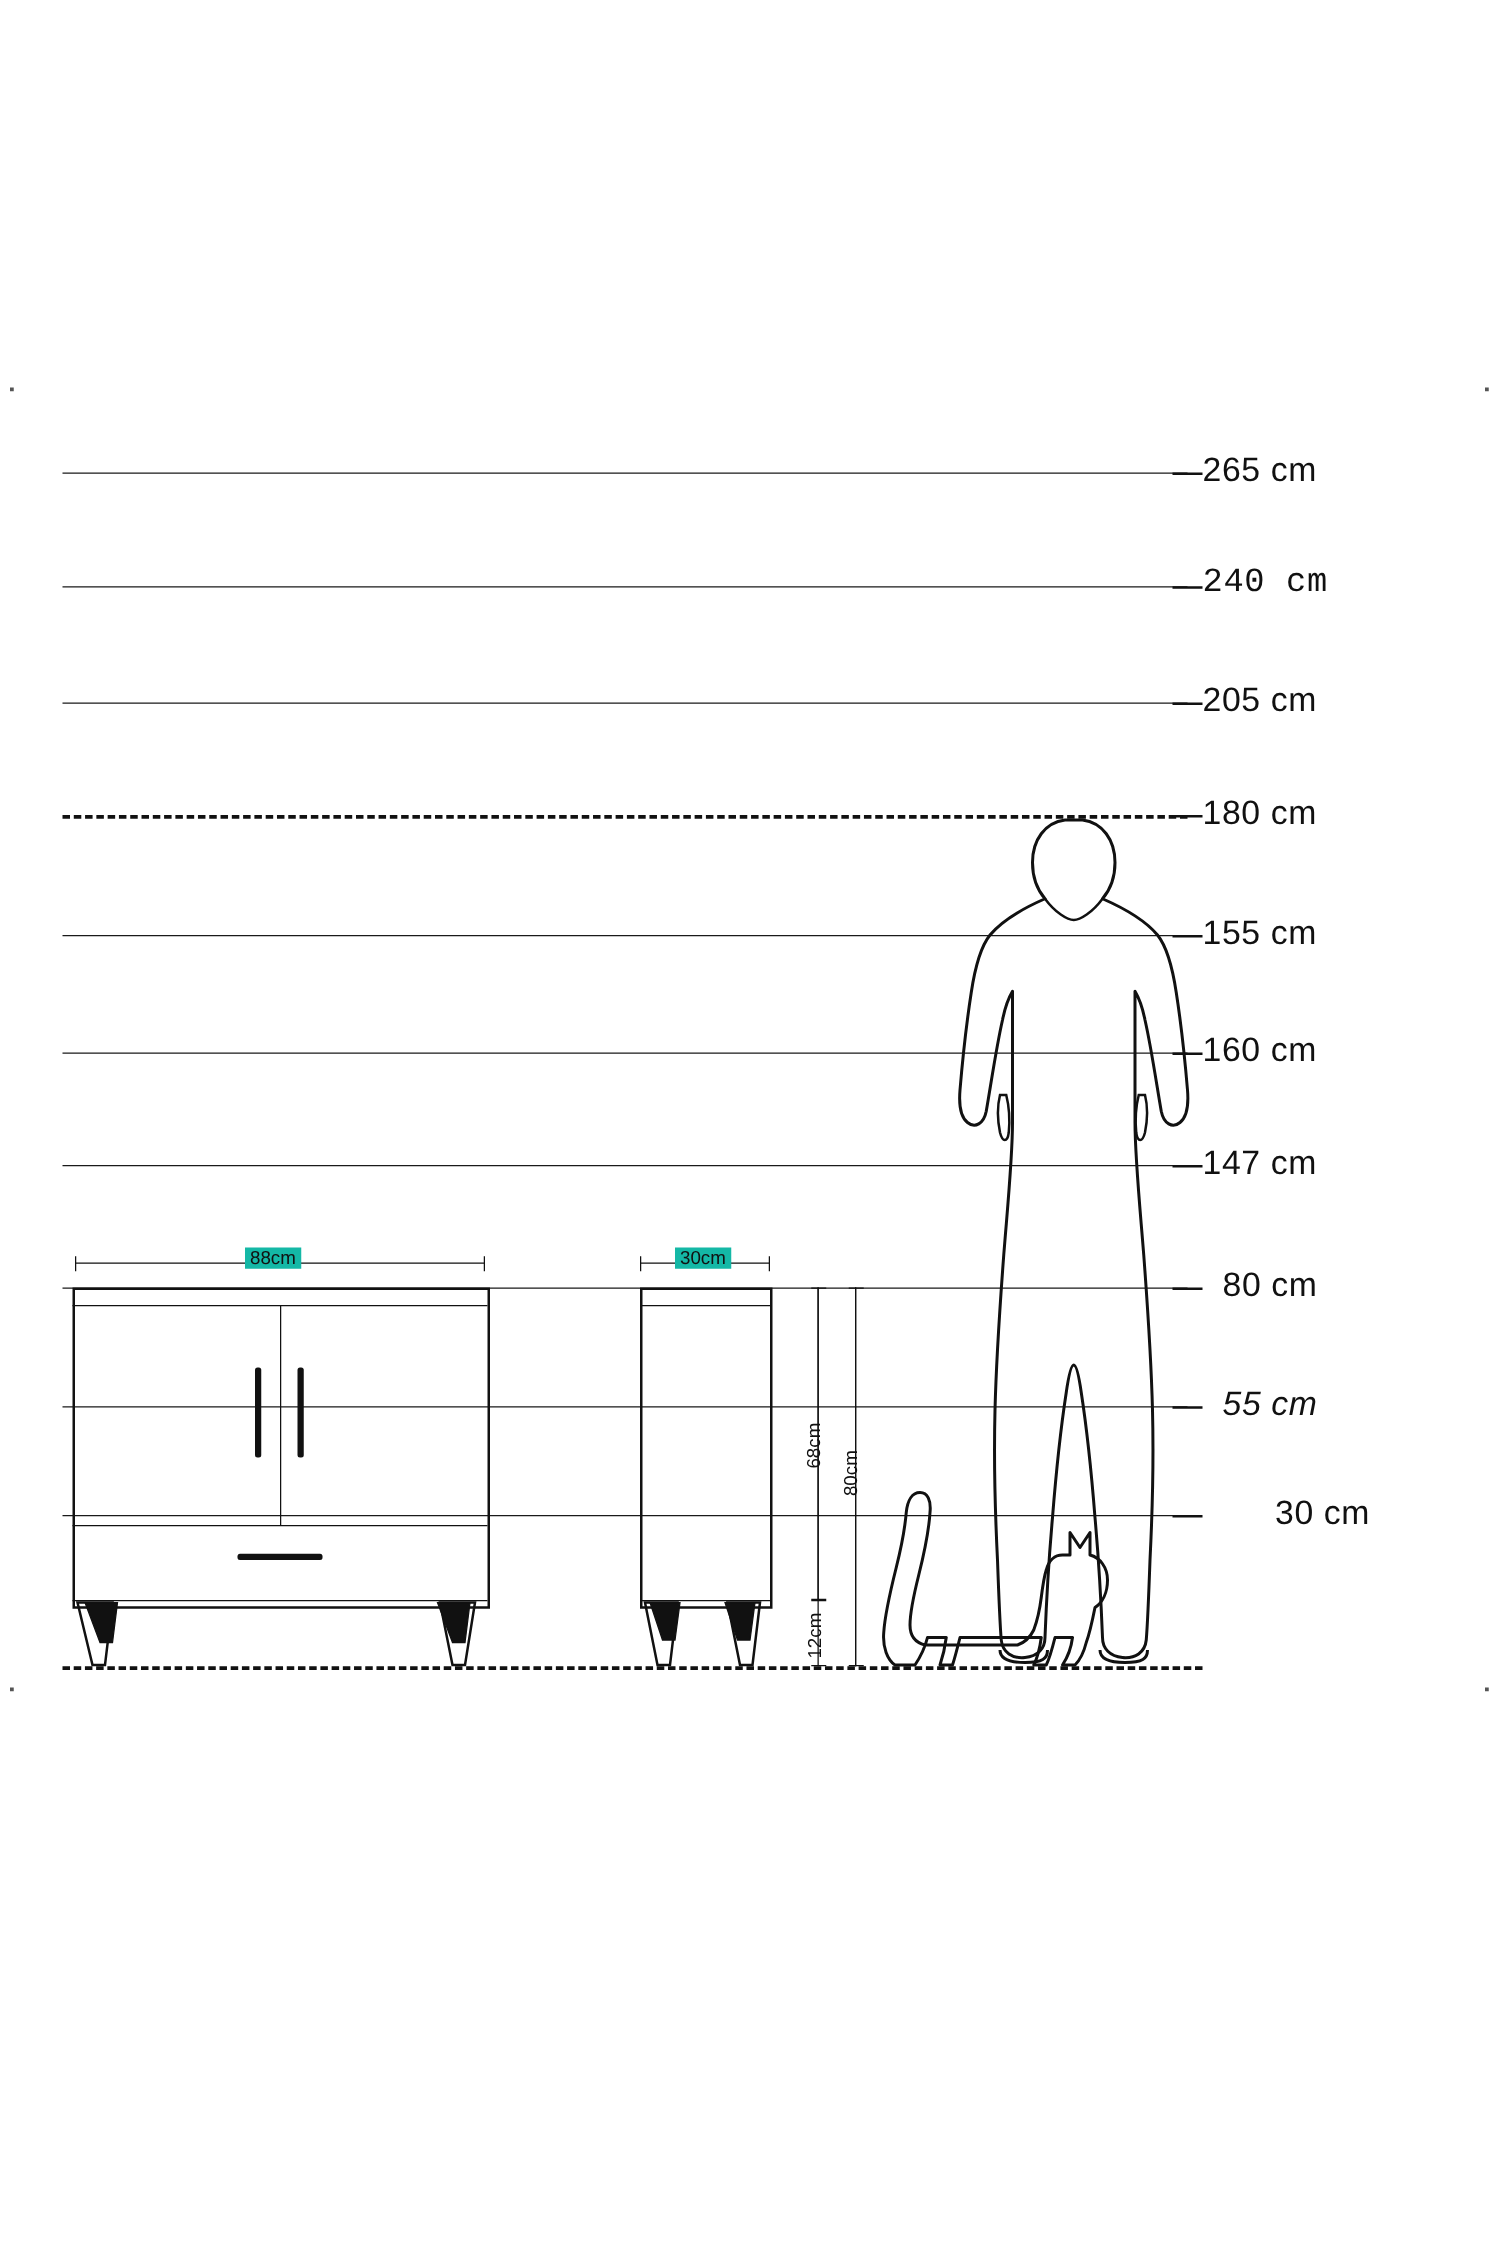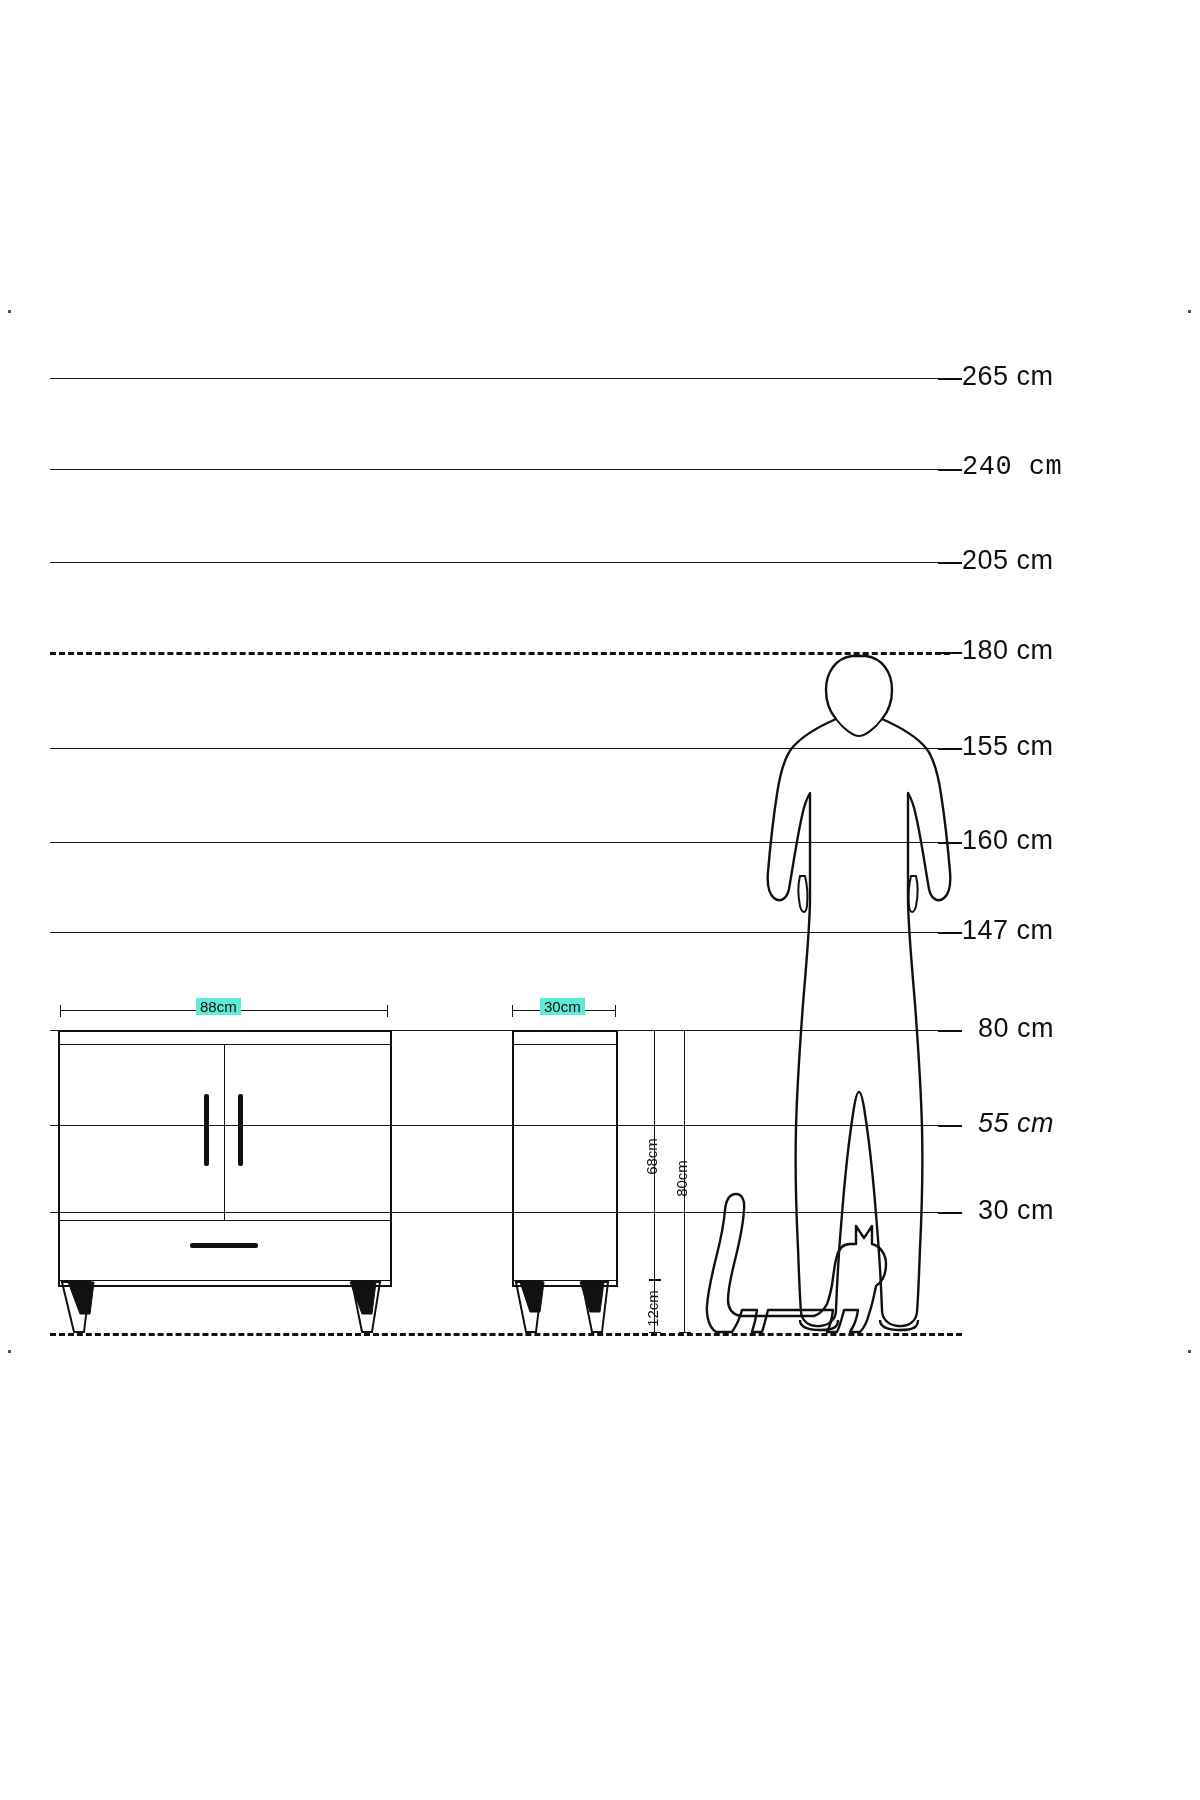--- a/index.html
+++ b/index.html
@@ -70,21 +70,21 @@
     top: -6px;
     width: 0;
     height: 12px;
     border-left: 1.4px solid #111;
   }
   .dim-h::before { left: 0; }
   .dim-h::after { right: 0; }
   .dim-label-h {
     position: absolute;
     font-size: 15px;
-    background: #5eead4;
+    background: #14b8a6;
     padding: 0 4px;
     color: #111;
     white-space: nowrap;
   }
   .dim-v {
     position: absolute;
     width: 0;
     border-left: 1.4px solid #111;
   }
   .dim-v::before, .dim-v::after {
@@ -179,21 +179,21 @@
   <div class="scale-line" style="left:50px; top:982px; width:900px;"></div>
   <div class="tick" style="left:938px; top:982px; width:24px;"></div>
   <div class="scale-label" style="left:978px; top:965px;">80 cm</div>
 
   <div class="scale-line" style="left:50px; top:1077px; width:900px;"></div>
   <div class="tick" style="left:938px; top:1077px; width:24px;"></div>
   <div class="scale-label" style="left:978px; top:1060px;font-style:italic;">55 cm</div>
 
   <div class="scale-line" style="left:50px; top:1164px; width:900px;"></div>
   <div class="tick" style="left:938px; top:1164px; width:24px;"></div>
-  <div class="scale-label" style="left:978px; top:1147px;">30 cm</div>
+  <div class="scale-label" style="left:1020px; top:1147px;">30 cm</div>
 
   <div class="ground-line" style="left:50px; top:1285px; width:912px;"></div>
 
   <div class="dim-h" style="left:60px; top:962px; width:328px;"></div>
   <div class="dim-label-h" style="left:196px; top:950px;">88cm</div>
 
   <div class="cabinet-outline" style="left:58px; top:982px; width:330px; height:253px;"></div>
 
   <div class="thin-line" style="left:58px; top:996px; width:332px;"></div>
 

